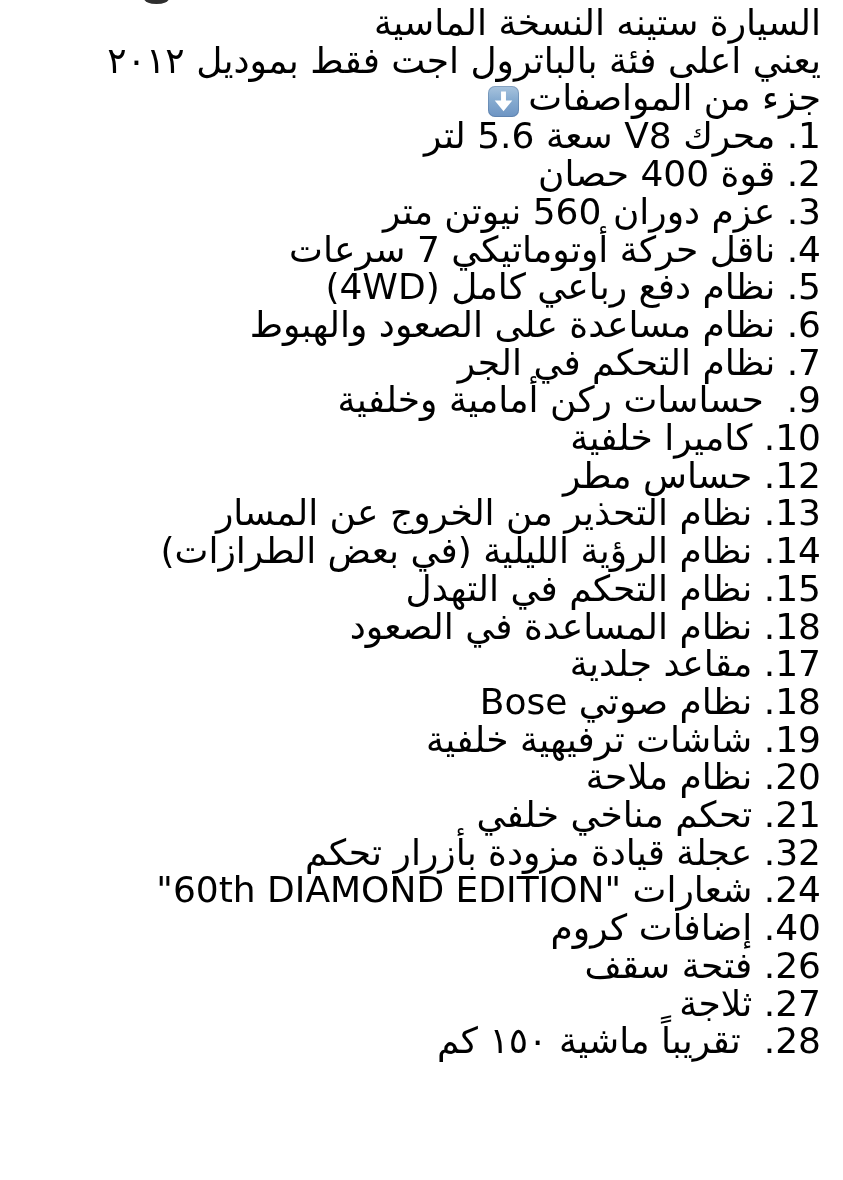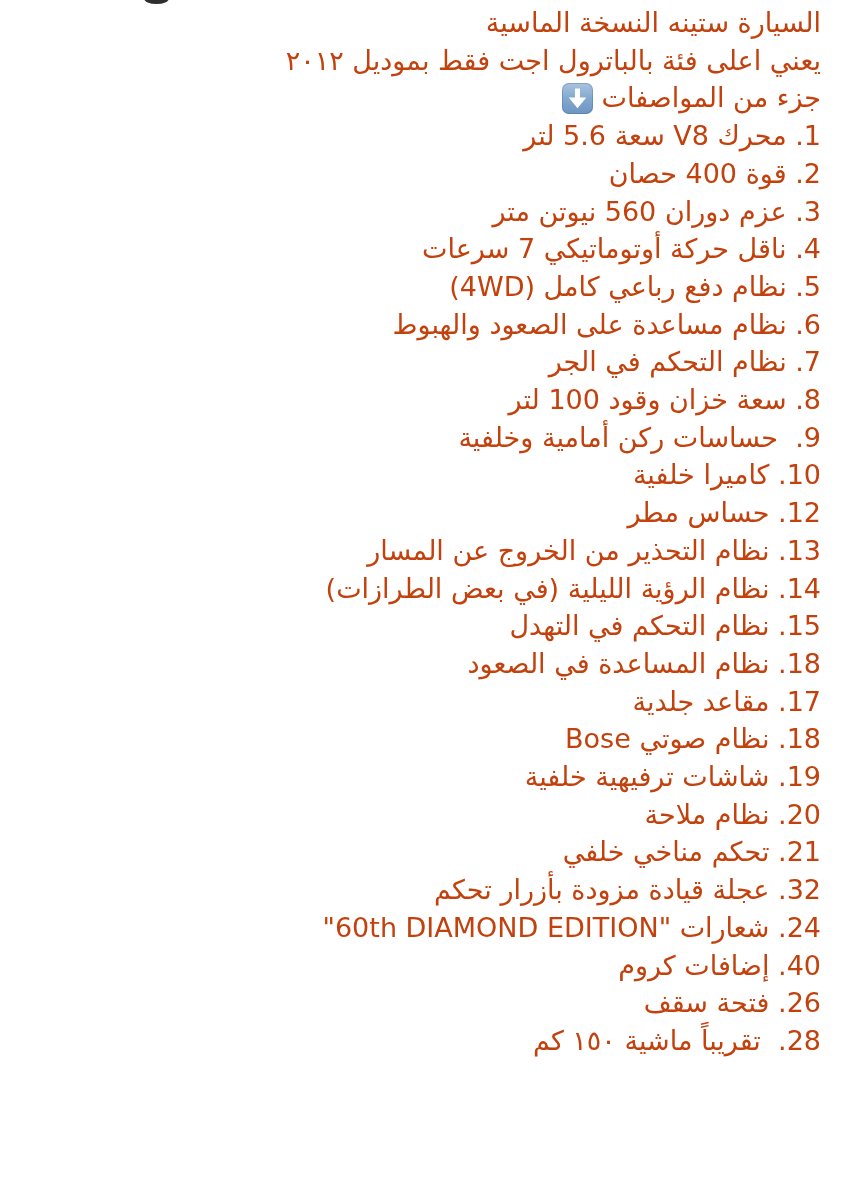--- a/index.html
+++ b/index.html
@@ -11,23 +11,23 @@
     position: relative;
     width: 843px;
     height: 1180px;
     background: #ffffff;
     box-sizing: border-box;
     padding: 4px 22px 0 0;
     overflow: hidden;
     direction: rtl;
     text-align: right;
     font-family: "DejaVu Sans", sans-serif;
-    font-size: 27px;
+    font-size: 36px;
     line-height: 37.7px;
-    color: #c2410c;
+    color: #000000;
   }
   .line {
     white-space: pre-wrap;
   }
   
   .top-fragment {
     position: absolute;
     top: -7px;
     left: 144px;
     width: 25px;
@@ -77,21 +77,20 @@
       <div class="line">3. عزم دوران 560 نيوتن متر</div>
 
       <div class="line">4. ناقل حركة أوتوماتيكي 7 سرعات</div>
 
       <div class="line">5. نظام دفع رباعي كامل (4WD)</div>
 
       <div class="line">6. نظام مساعدة على الصعود والهبوط</div>
 
       <div class="line">7. نظام التحكم في الجر</div>
 
-      <div class="line">8. سعة خزان وقود 100 لتر</div>
 
       <div class="line">9.  حساسات ركن أمامية وخلفية</div>
 
       <div class="line">10. كاميرا خلفية</div>
 
 
       <div class="line">12. حساس مطر</div>
 
       <div class="line">13. نظام التحذير من الخروج عن المسار</div>
 
@@ -113,17 +112,18 @@
 
       <div class="line">32. عجلة قيادة مزودة بأزرار تحكم</div>
 
 
       <div class="line">24. شعارات "60th DIAMOND EDITION"</div>
 
       <div class="line">40. إضافات كروم</div>
 
       <div class="line">26. فتحة سقف</div>
 
+      <div class="line">27. ثلاجة</div>
 
       <div class="line">28.  تقريباً ماشية ١٥٠ كم</div>
     </div>
 
 </div>
 
 </body></html>

